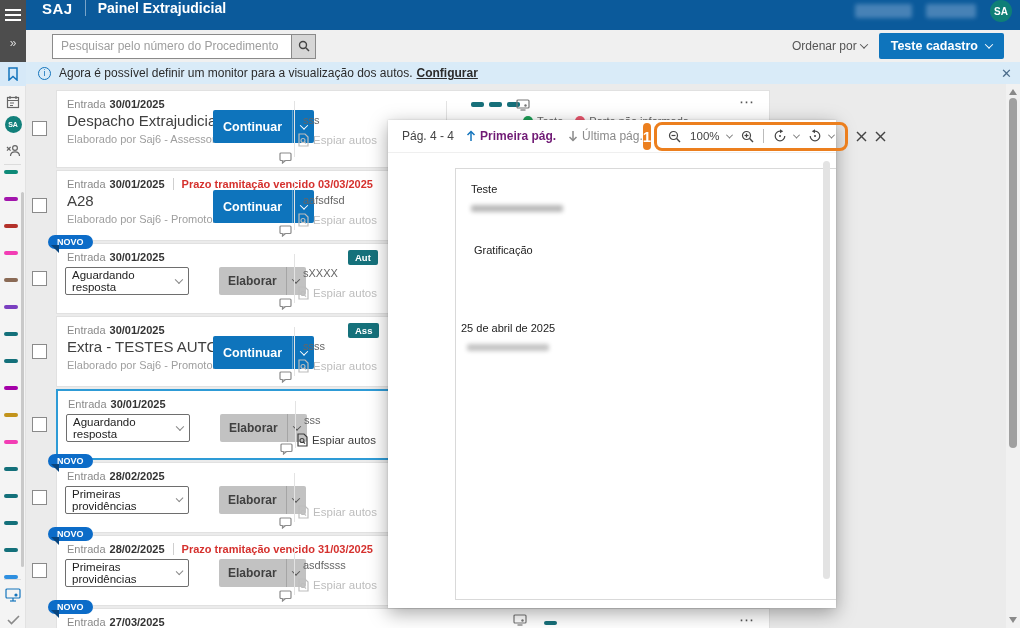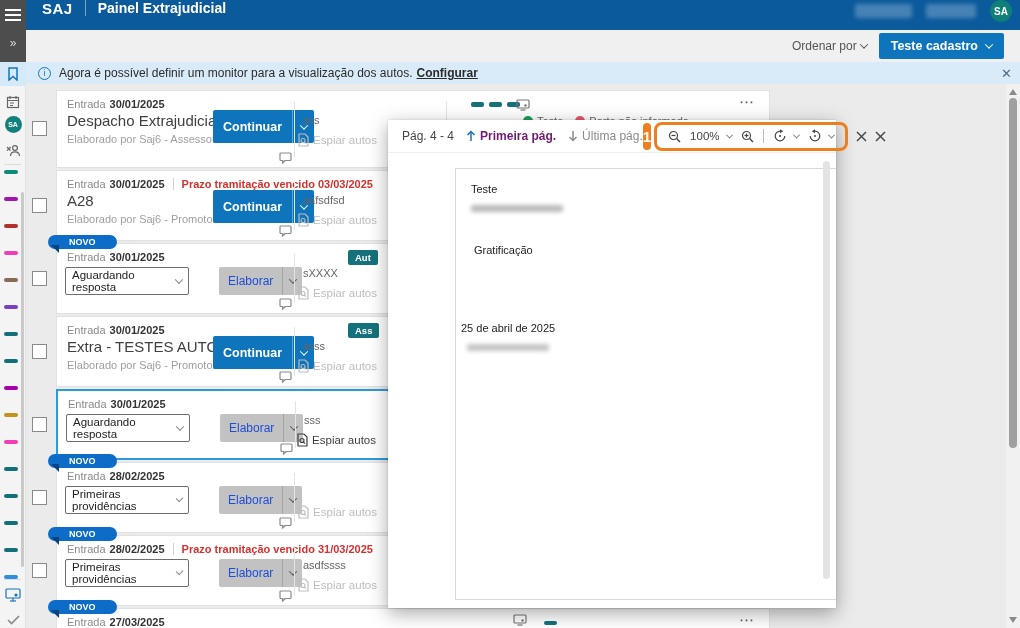--- a/index.html
+++ b/index.html
@@ -46,33 +46,33 @@
   .banner a{color:#2B2B2B;font-weight:bold;text-decoration:underline;margin-left:4px;cursor:pointer}
   .banner-close{margin-left:auto;margin-right:8px;color:#4A6B8A;font-size:13px;cursor:pointer;line-height:1}
 
   
   .main{position:absolute;left:26px;top:84px;width:980px;height:544px;background:#EBEBEB;z-index:1}
   .cards{position:absolute;left:30px;top:6px;width:714px}
   .cardrow{position:relative;margin-bottom:2px}
   .cbx{position:absolute;left:-24px;top:50%;margin-top:-8px;width:15px;height:15px;border:1px solid #8A8A8A;background:#fff;cursor:pointer}
   .card{position:relative;width:714px;height:100%;background:#fff;border:1px solid #E1E1E1}
   .card.sel{border:2px solid #2E9BD6}
-  .novo{position:absolute;left:-9px;top:-9px;background:#0C6CC8;color:#fff;font-size:9px;font-weight:bold;padding:2px 21px;border-radius:8px;z-index:2}
+  .novo{position:absolute;left:-9px;top:-9px;background:#0C6CC8;color:#fff;font-size:9px;font-weight:bold;padding:2px 9px;border-radius:8px;z-index:2}
   .novo:after{content:'';position:absolute;left:3px;bottom:-4px;border:4px solid transparent;border-top-color:#07447E;border-right-color:#07447E}
   .entrada{position:absolute;left:10px;top:7px;font-size:11px;color:#8A8A8A;white-space:nowrap}
   .entrada b{color:#333;margin-left:4px}
   .prazo{color:#D5312E;font-weight:bold;border-left:1px solid #CFCFCF;margin-left:8px;padding-left:8px}
   .c-title{position:absolute;left:10px;top:21px;font-size:15px;color:#404040;max-width:150px;white-space:nowrap;overflow:hidden}
   .c-sub{position:absolute;left:10px;top:42px;font-size:11px;color:#9E9E9E;white-space:nowrap}
   .btn-primary{position:absolute;left:156px;top:19px;height:33px;background:#0E74BC;color:#fff;border:none;border-radius:2px;font-weight:bold;font-size:12.5px;display:flex;align-items:center;cursor:pointer;font-family:"Liberation Sans",sans-serif}
   .btn-primary .lbl{padding:0 10px}
   .btn-primary .cz{width:22px;align-self:stretch;display:flex;align-items:center;justify-content:center;border-left:1px solid rgba(255,255,255,.35)}
   .selbox{position:absolute;left:8px;top:23px;width:124px;height:28px;border:1px solid #6E6E6E;border-radius:2px;background:#fff;display:flex;align-items:center;font-size:11.5px;color:#222;padding:0 6px;cursor:pointer}
   .selbox .chv{margin-left:auto;color:#8A8A8A}
-  .btn-gray{position:absolute;left:162px;top:23px;height:28px;background:#C2C2C2;color:#1d4ed8;border:none;border-radius:2px;font-weight:normal;font-size:12px;display:flex;align-items:center;cursor:pointer;font-family:"Liberation Sans",sans-serif}
+  .btn-gray{position:absolute;left:162px;top:23px;height:28px;background:#C2C2C2;color:#404040;border:none;border-radius:2px;font-weight:bold;font-size:12px;display:flex;align-items:center;cursor:pointer;font-family:"Liberation Sans",sans-serif}
   .btn-gray .lbl{padding:0 9px}
   .btn-gray .cz{width:20px;align-self:stretch;display:flex;align-items:center;justify-content:center;border-left:1px solid #A5A5A5}
   .vdiv1{position:absolute;left:237px;top:10px;bottom:10px;width:1px;background:#E3E3E3}
   .vdiv2{position:absolute;left:389px;top:10px;bottom:10px;width:1px;background:#E3E3E3}
   .freetext{position:absolute;left:246px;top:23px;font-size:11px;color:#666}
   .espiar{position:absolute;right:392px;top:42px;display:flex;align-items:center;gap:4px;font-size:11.5px;cursor:pointer}
   .espiar.dis{color:#BDBDBD}
   .espiar.en{color:#3C3C3C}
   .bubble{position:absolute;left:222px;bottom:3px;cursor:pointer}
   .tbadge{position:absolute;top:6px;background:#15717B;color:#fff;font-size:9.5px;font-weight:bold;padding:2px 7px;border-radius:2px;white-space:nowrap;z-index:1}
@@ -191,20 +191,29 @@
   <span class="vsep"></span>
   <span class="page-title">Painel Extrajudicial</span>
   <div class="top-right">
     <span class="redact" style="width:57px"></span>
     <span class="redact" style="width:50px"></span>
     <span class="avatar">SA</span>
   </div>
 </div>
 
 <div class="subbar">
+  <div class="search-wrap">
+    <input class="search-input" placeholder="Pesquisar pelo número do Procedimento" style="">
+    <button class="search-btn">
+      <svg width="12" height="12" viewBox="0 0 12 12">
+          <circle cx="5" cy="5" r="3.5" fill="none" stroke="#444" stroke-width="1.4"></circle>
+          <line x1="7.8" y1="7.8" x2="11" y2="11" stroke="#444" stroke-width="1.5"></line>
+        </svg>
+    </button>
+  </div>
   <div class="order-wrap">
     <span>Ordenar por</span>
     <span class="chv" style="color:#555"></span>
   </div>
   <button class="btn-new">
     <span>Teste cadastro</span>
     <span class="chv" style="color:#fff"></span>
   </button>
 </div>
 

